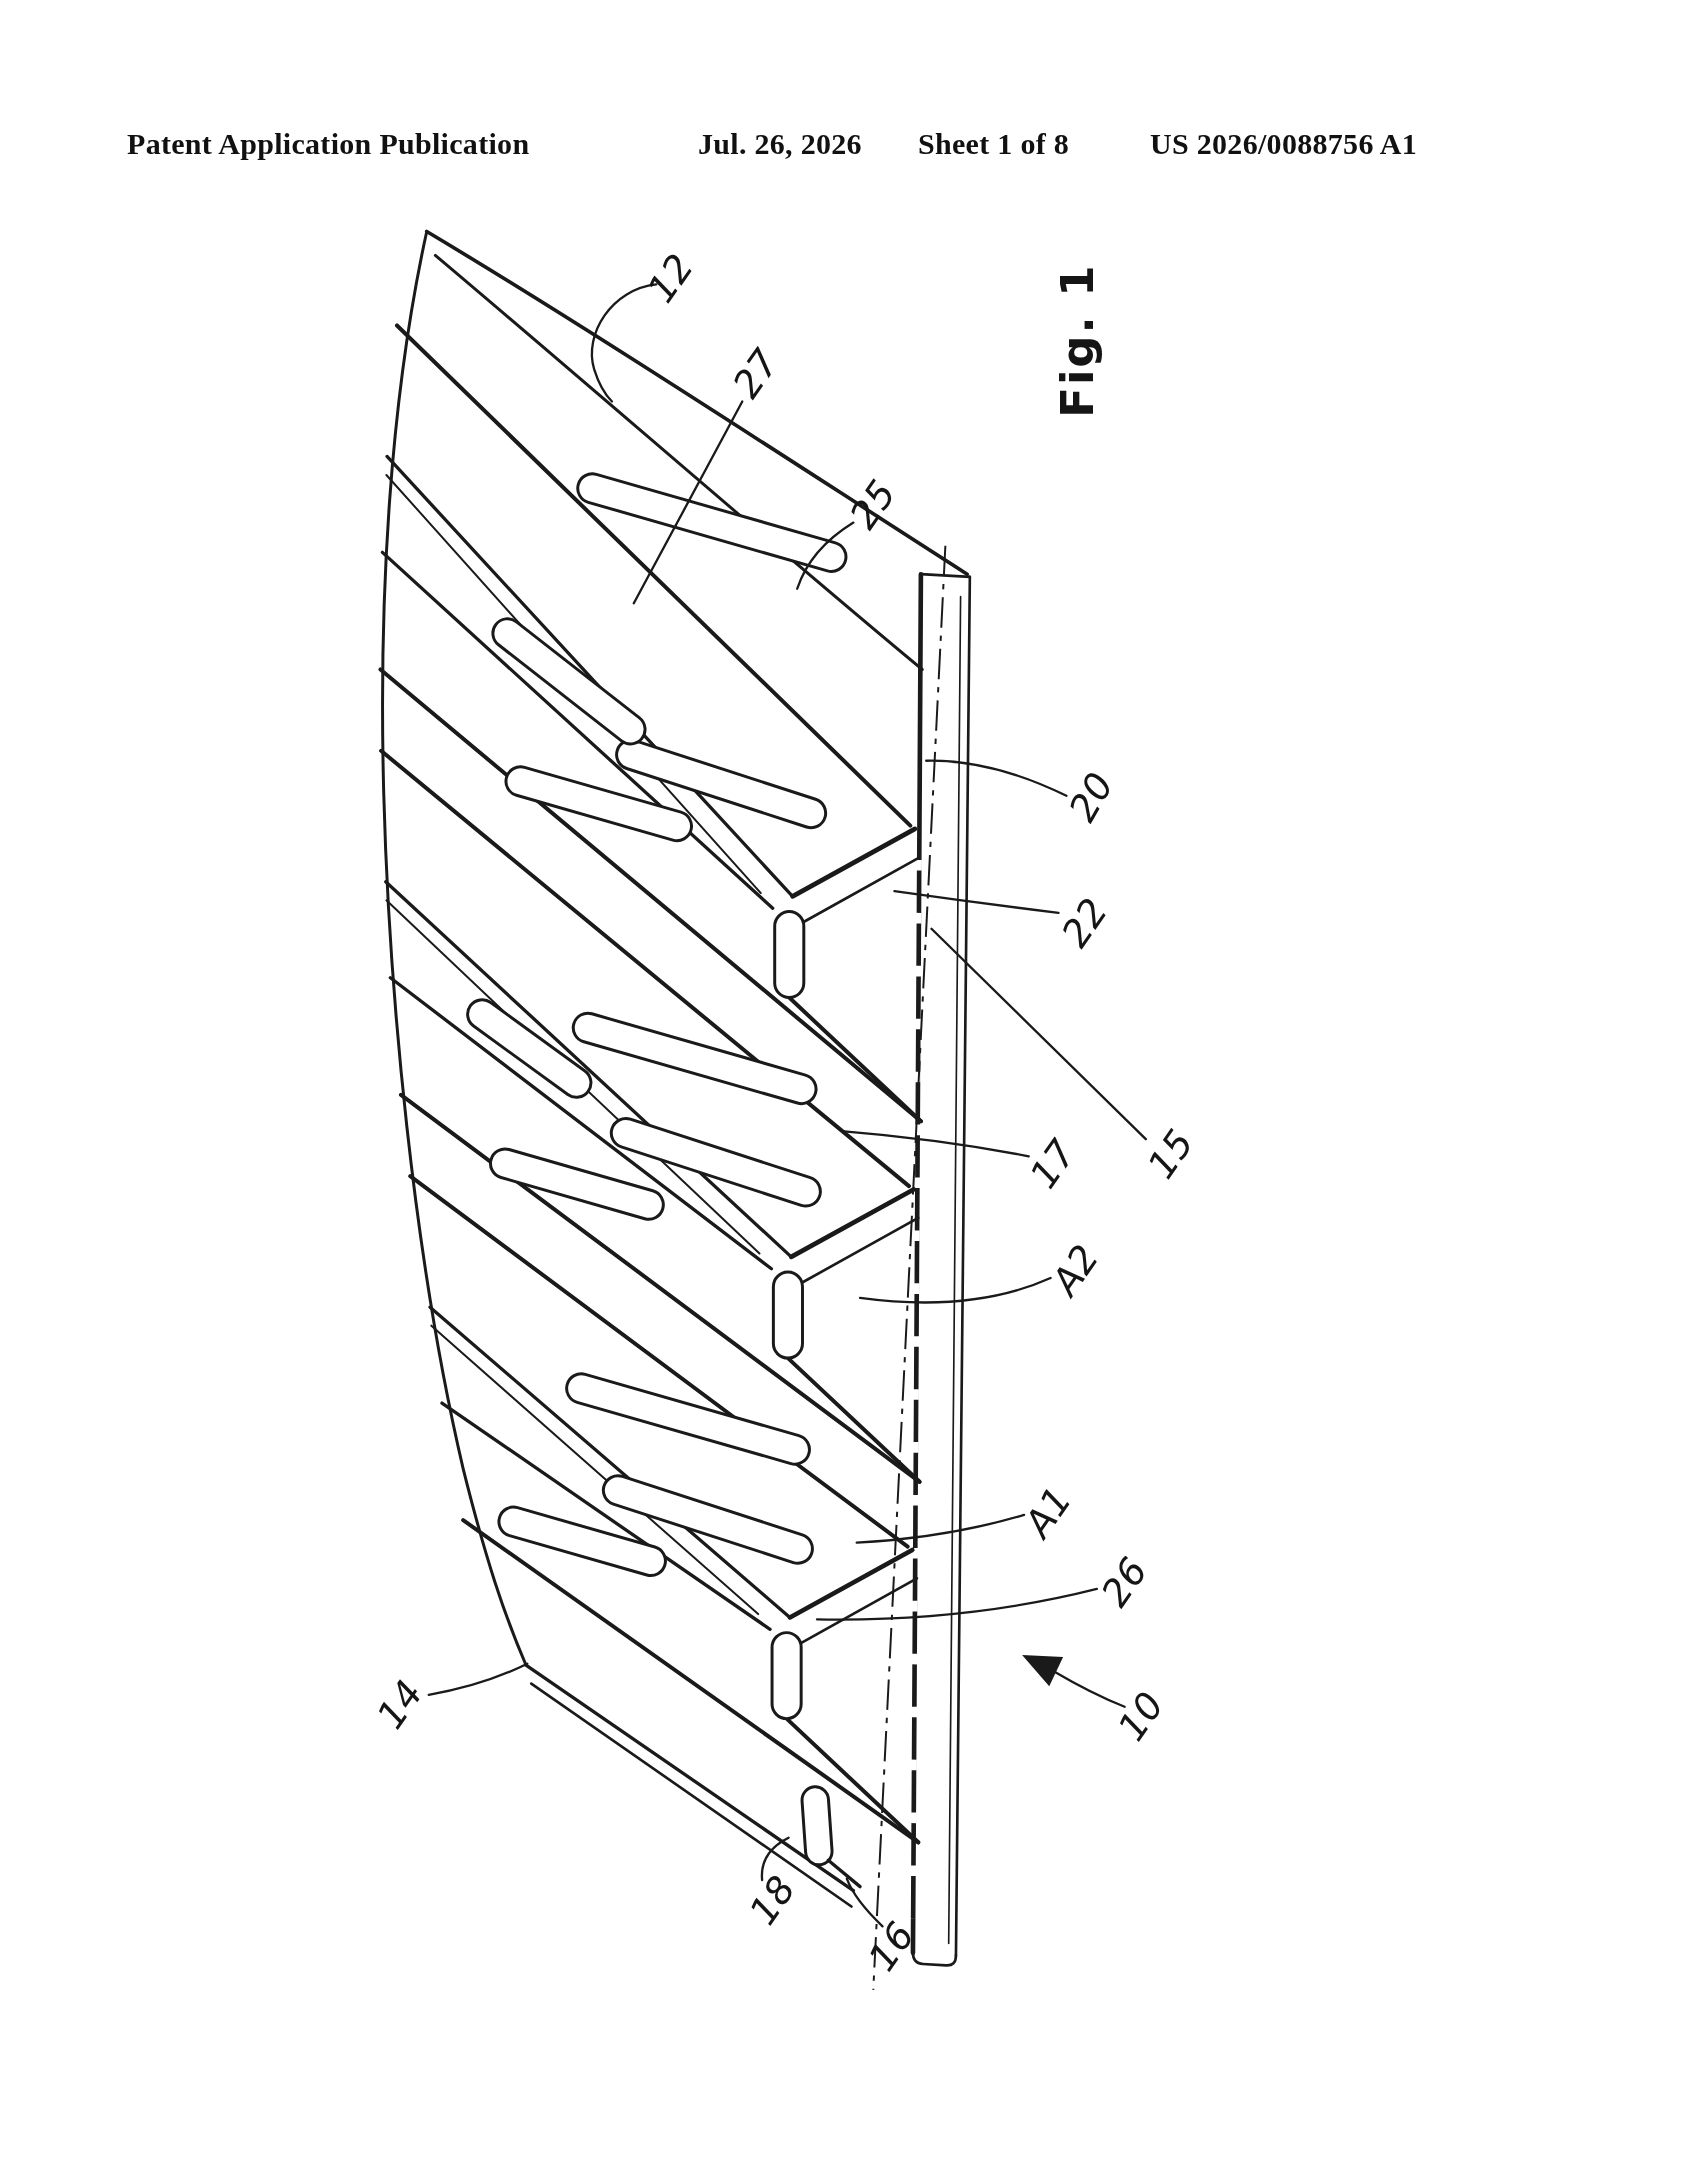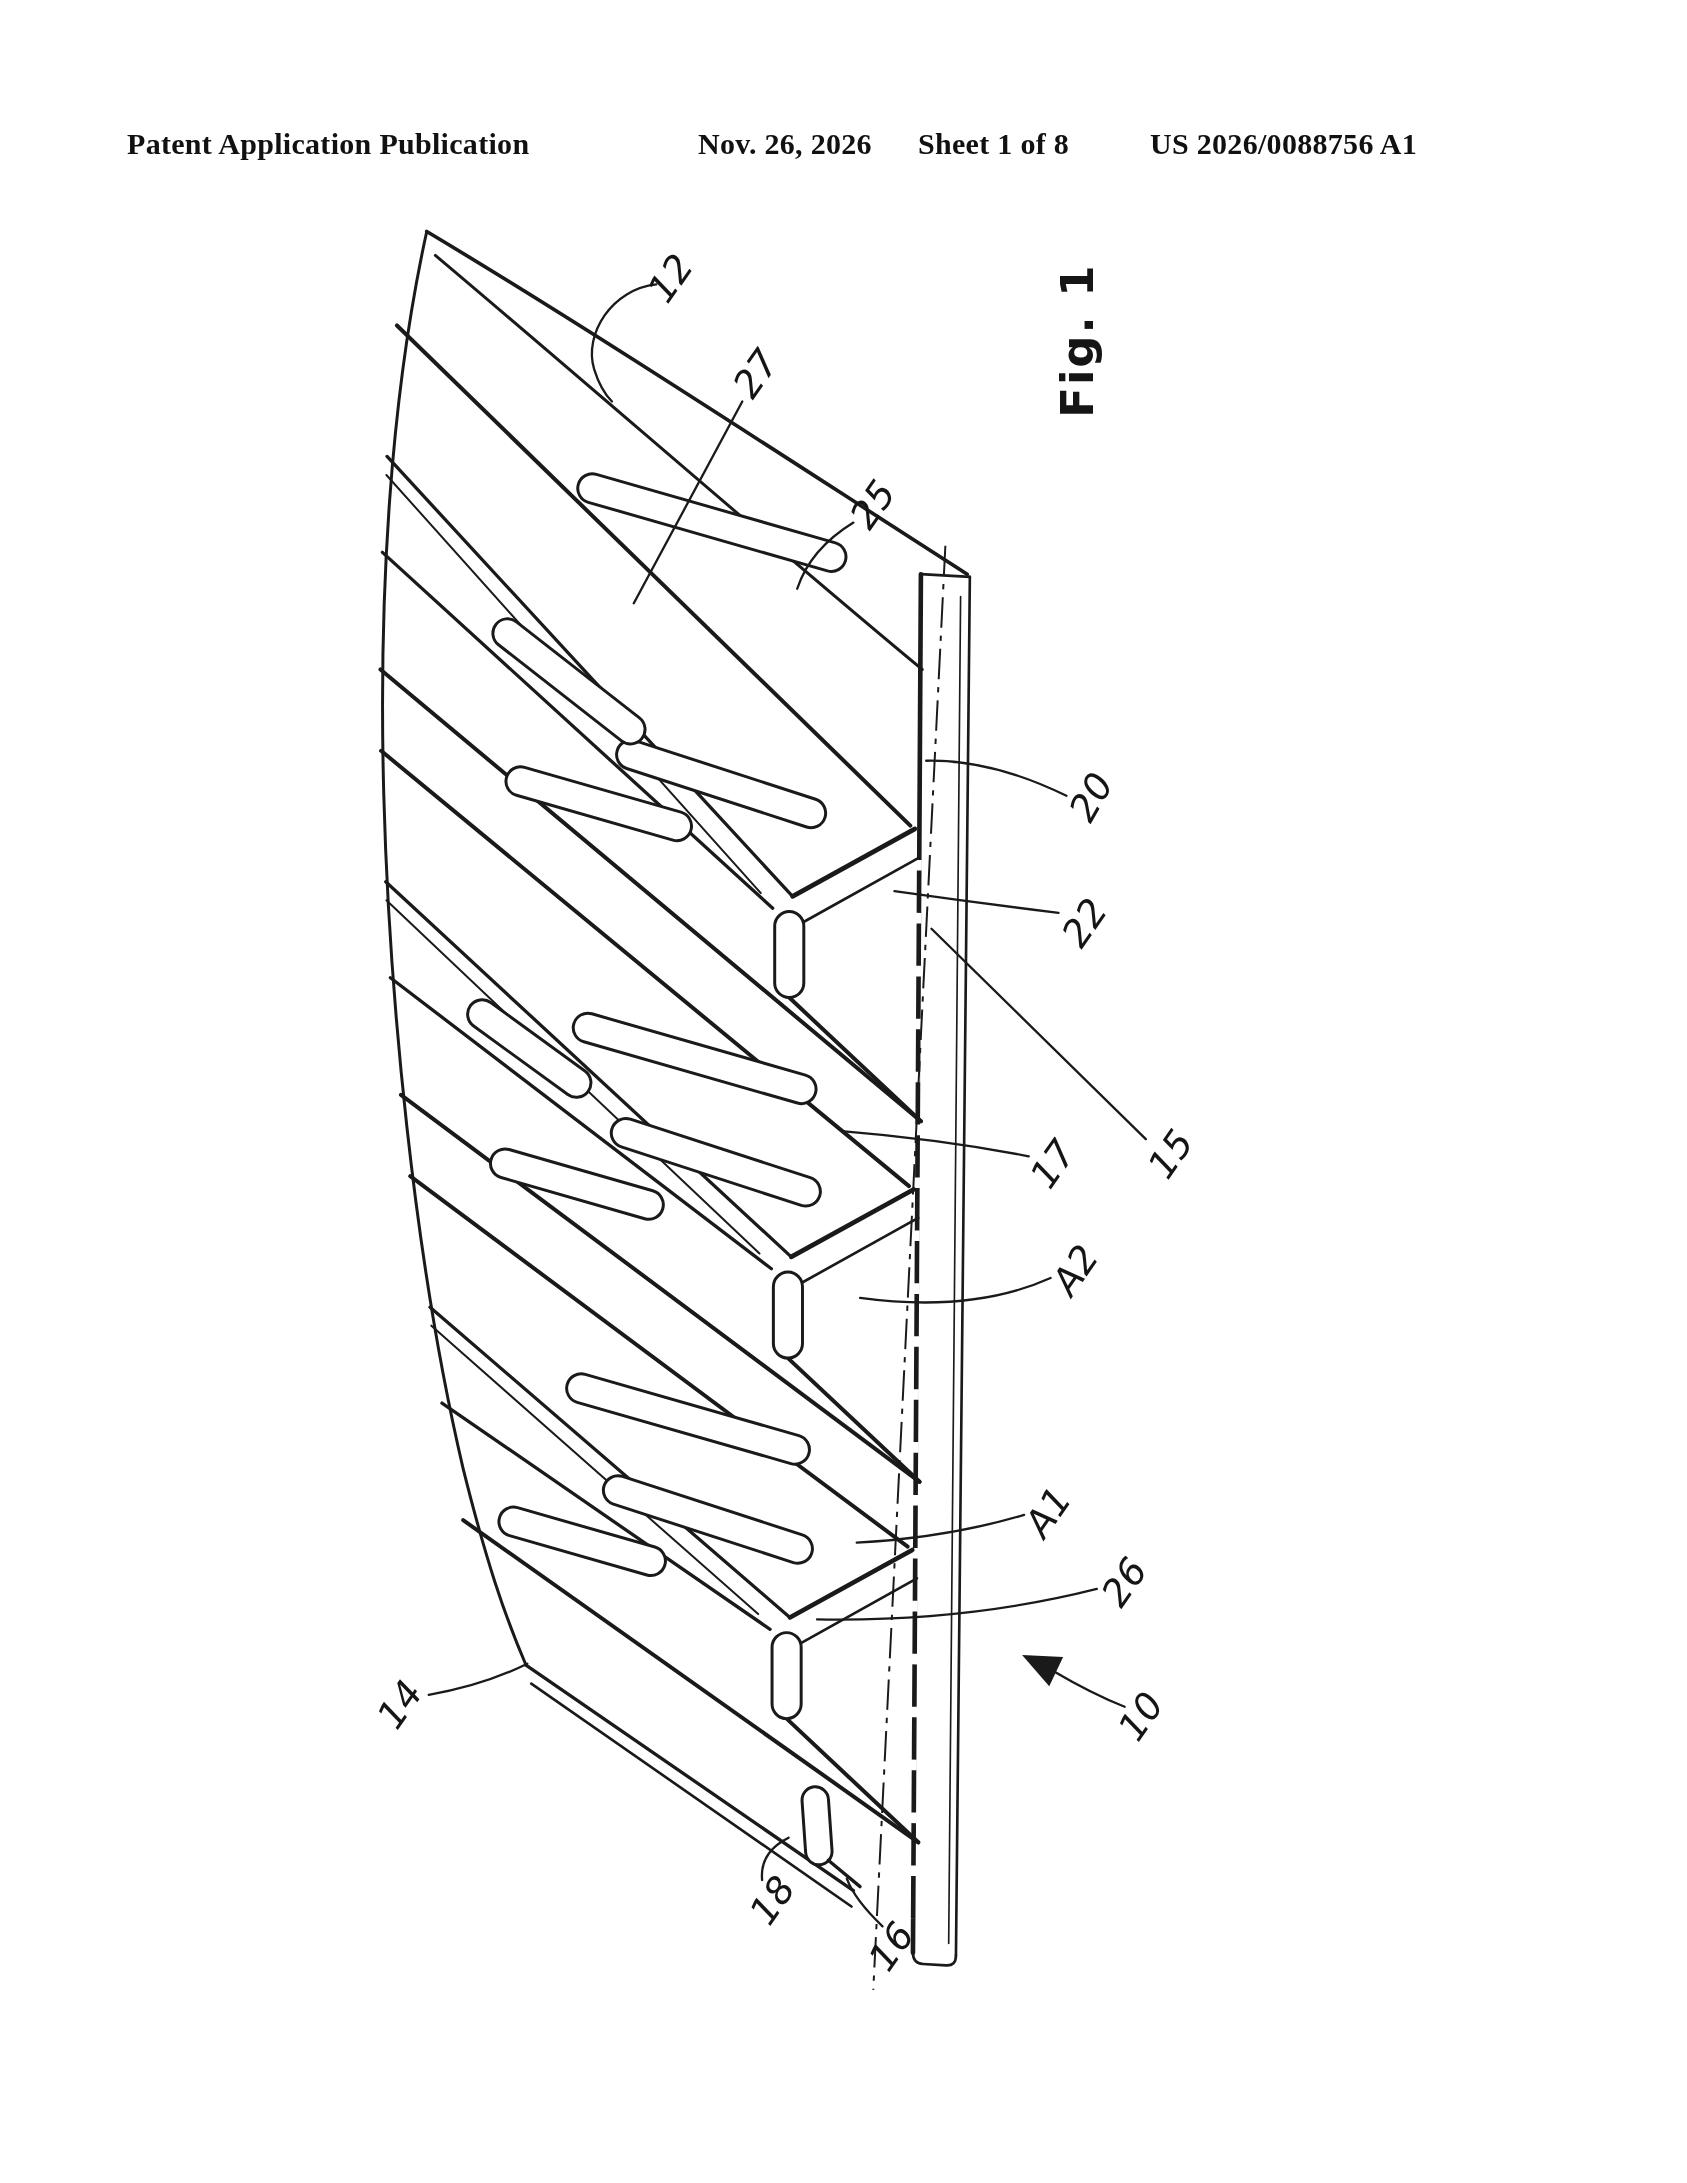--- a/index.html
+++ b/index.html
@@ -31,21 +31,21 @@
     letter-spacing:3px;
   }
 </style>
 </head>
 <body>
 
 <div class="page">
 
   <div class="header">
     <span class="h-pub">Patent Application Publication</span>
-    <span class="h-date">Nov. 26, 2026</span>
+    <span class="h-date">Jul. 26, 2026</span>
     <span class="h-sheet">Sheet 1 of 8</span>
     <span class="h-num">US 2026/0088756 A1</span>
   </div>
 
   <svg width="1687" height="2183" viewBox="0 0 2550 3300" fill="none" stroke="#1a1a1a" stroke-linecap="round" stroke-linejoin="round">
 
     <g>
 
       <path d="M645,350 C880,490 1200,700 1462,868" stroke-width="5.5"></path>
 

